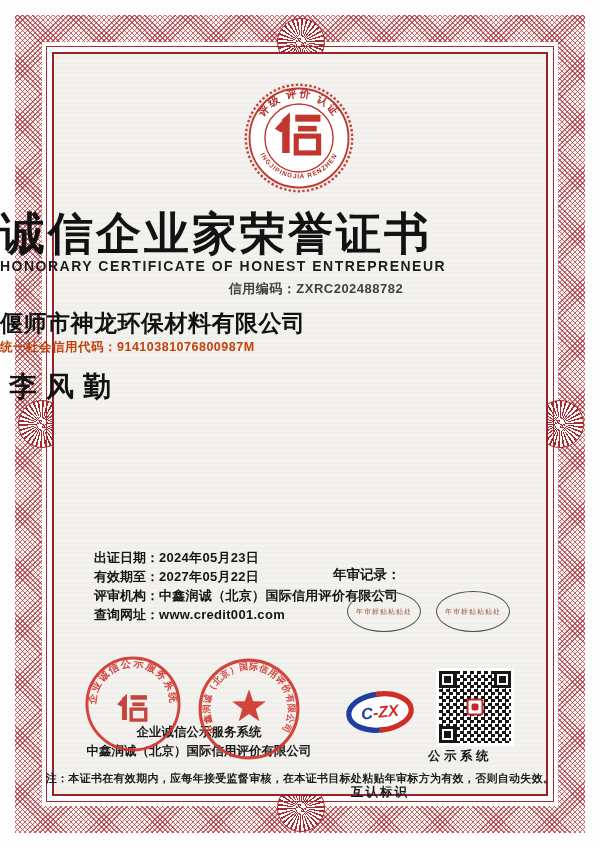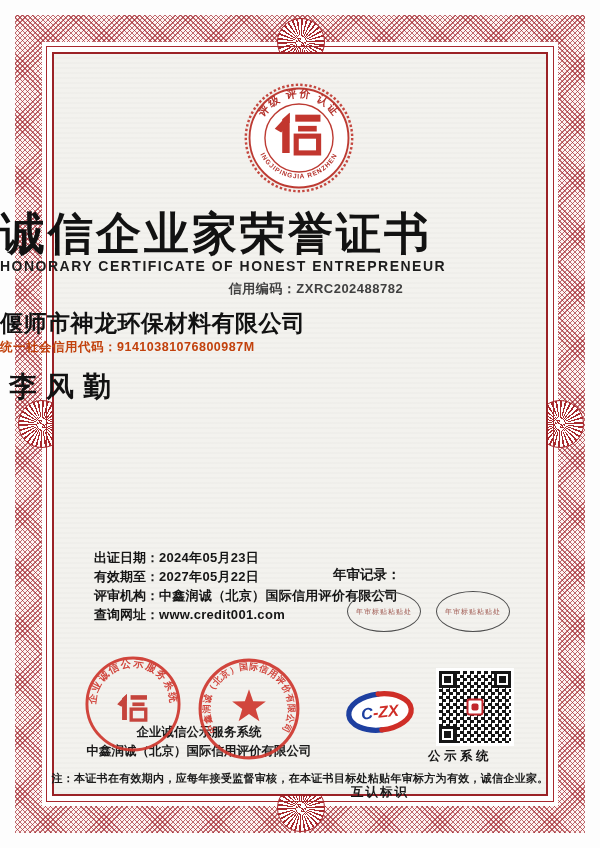--- a/index.html
+++ b/index.html
@@ -180,16 +180,16 @@
 
     <div class="abs qr">
       <div class="mesh"></div>
       <div class="f tl"></div>
       <div class="f tr"></div>
       <div class="f bl"></div>
       <div class="qlogo"></div>
     </div>
     <div class="abs qr-label">公 示 系 统</div>
 
-    <div class="abs note">注：本证书在有效期内，应每年接受监督审核，在本证书目标处粘贴年审标方为有效，诚信企业家。</div>
+    <div class="abs note">注：本证书在有效期内，应每年接受监督审核，在本证书目标处粘贴年审标方为有效，否则自动失效。</div>
 
   </div>
 </div>
 
 </body></html>

